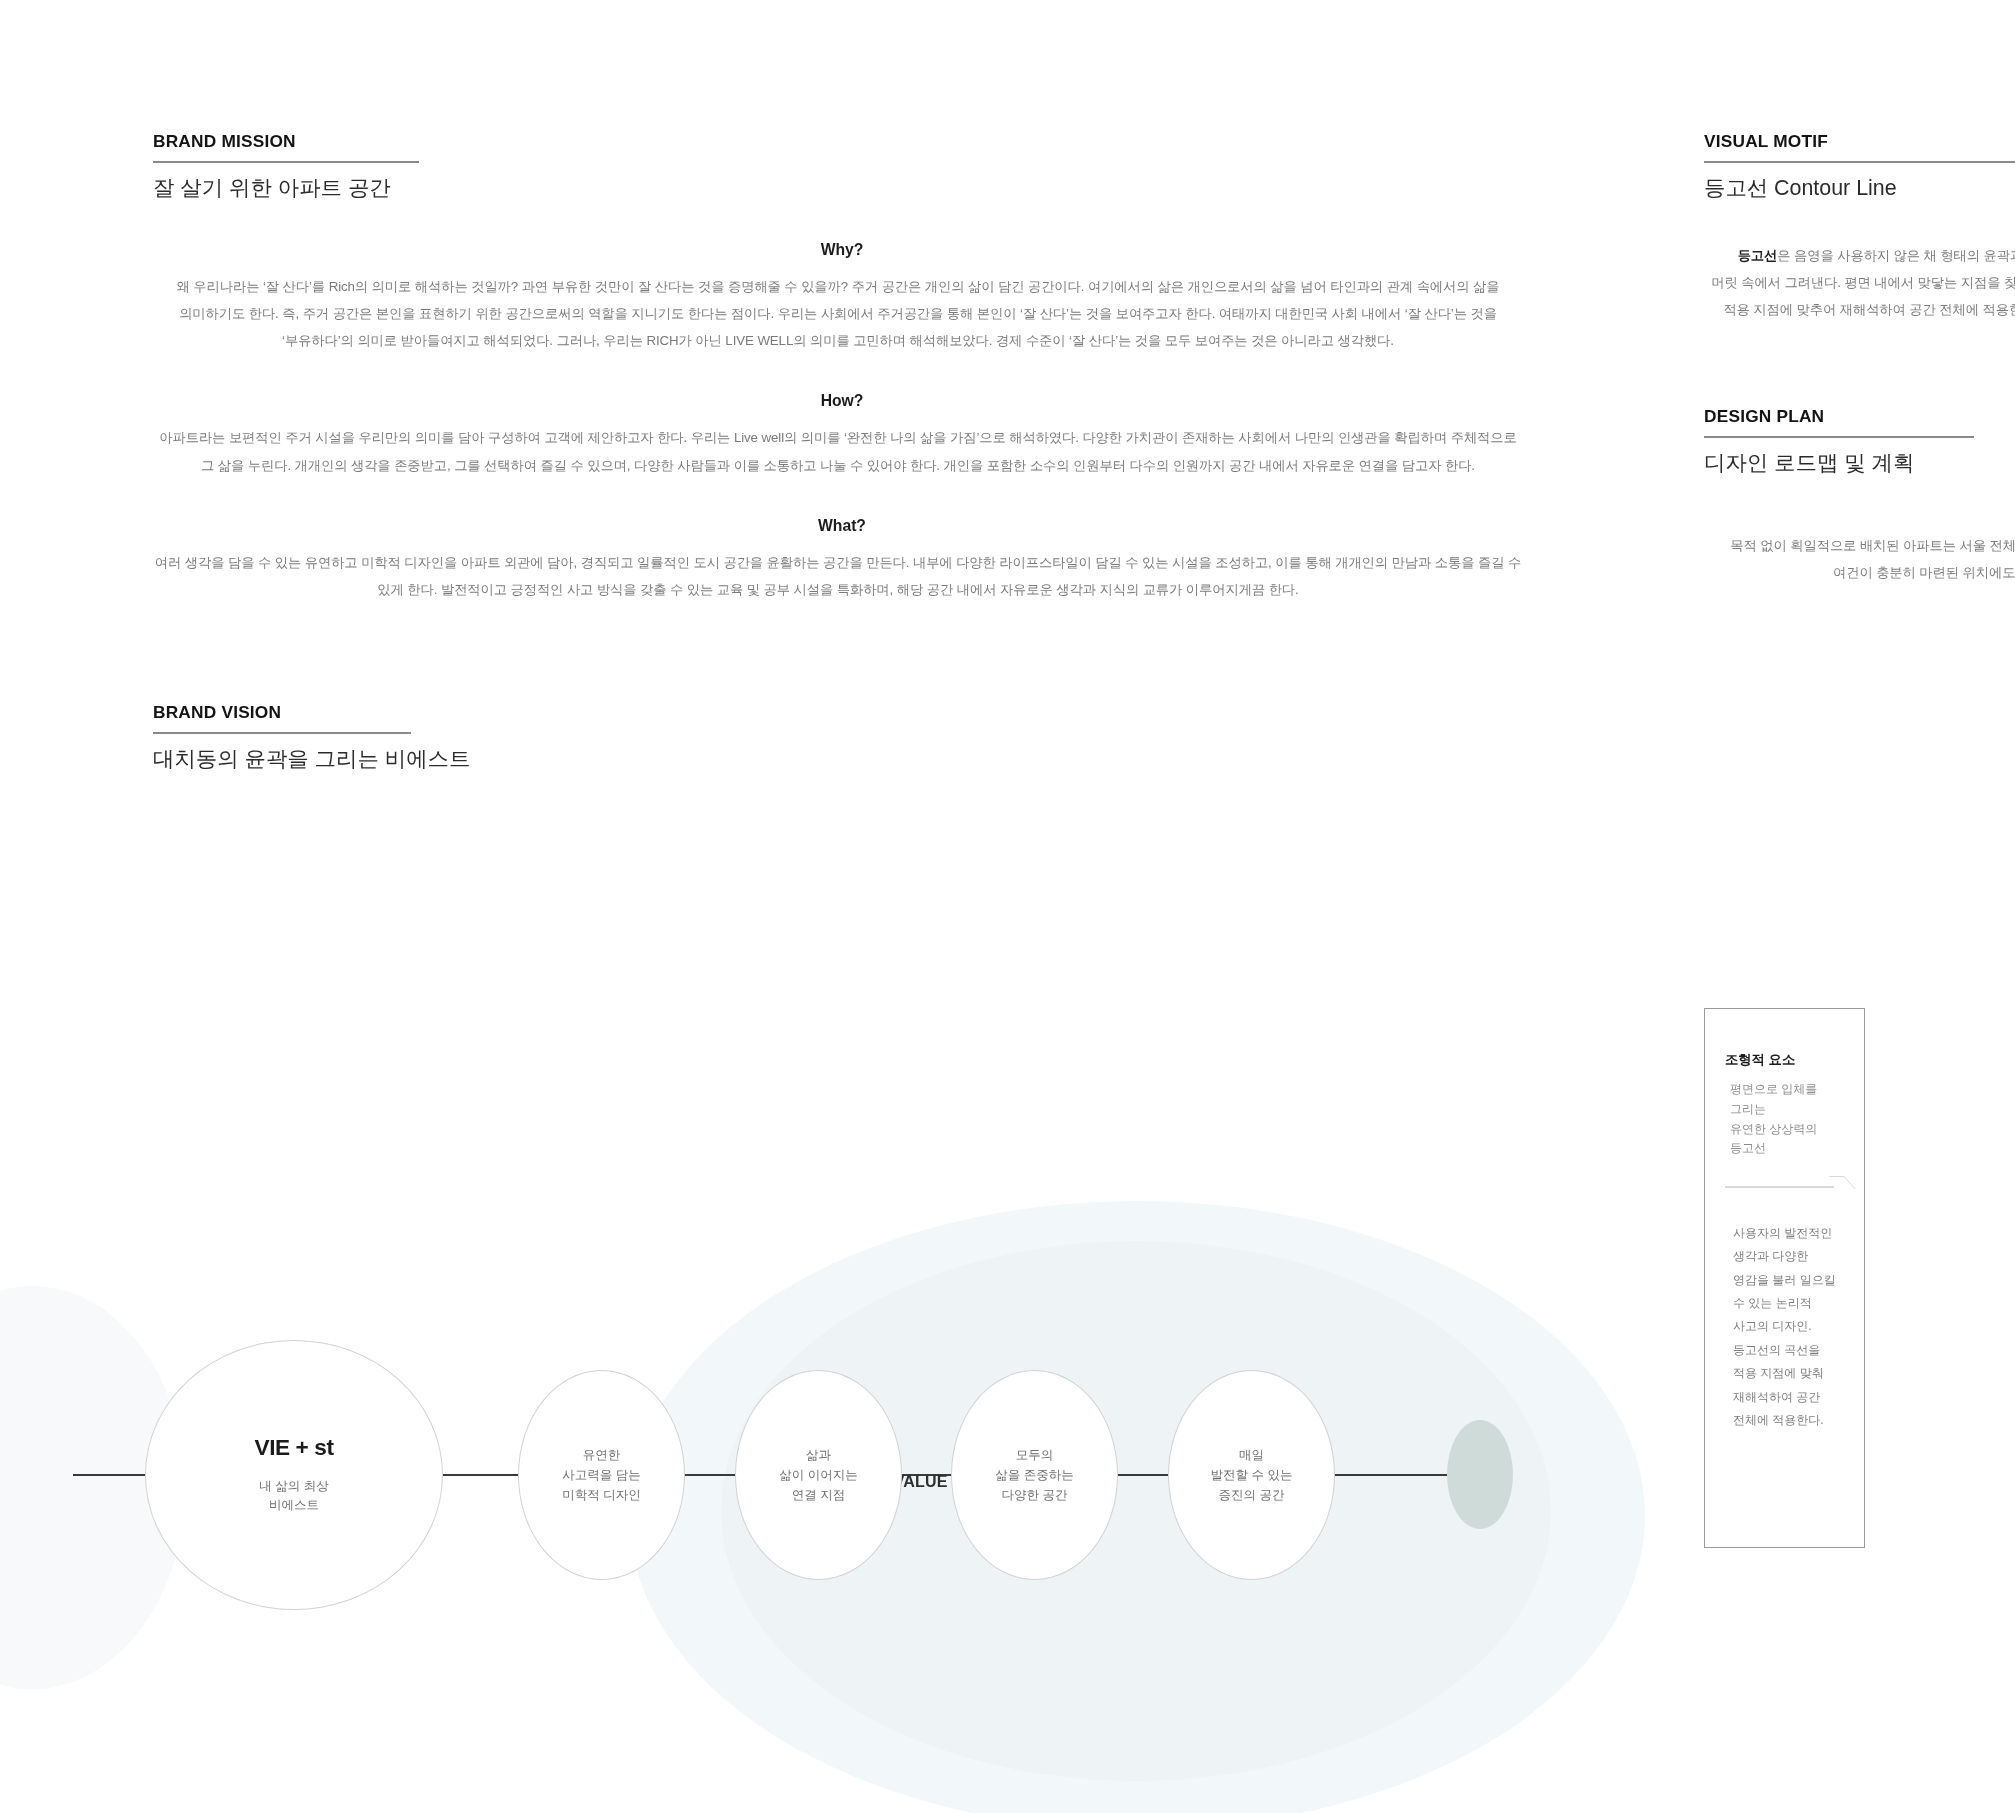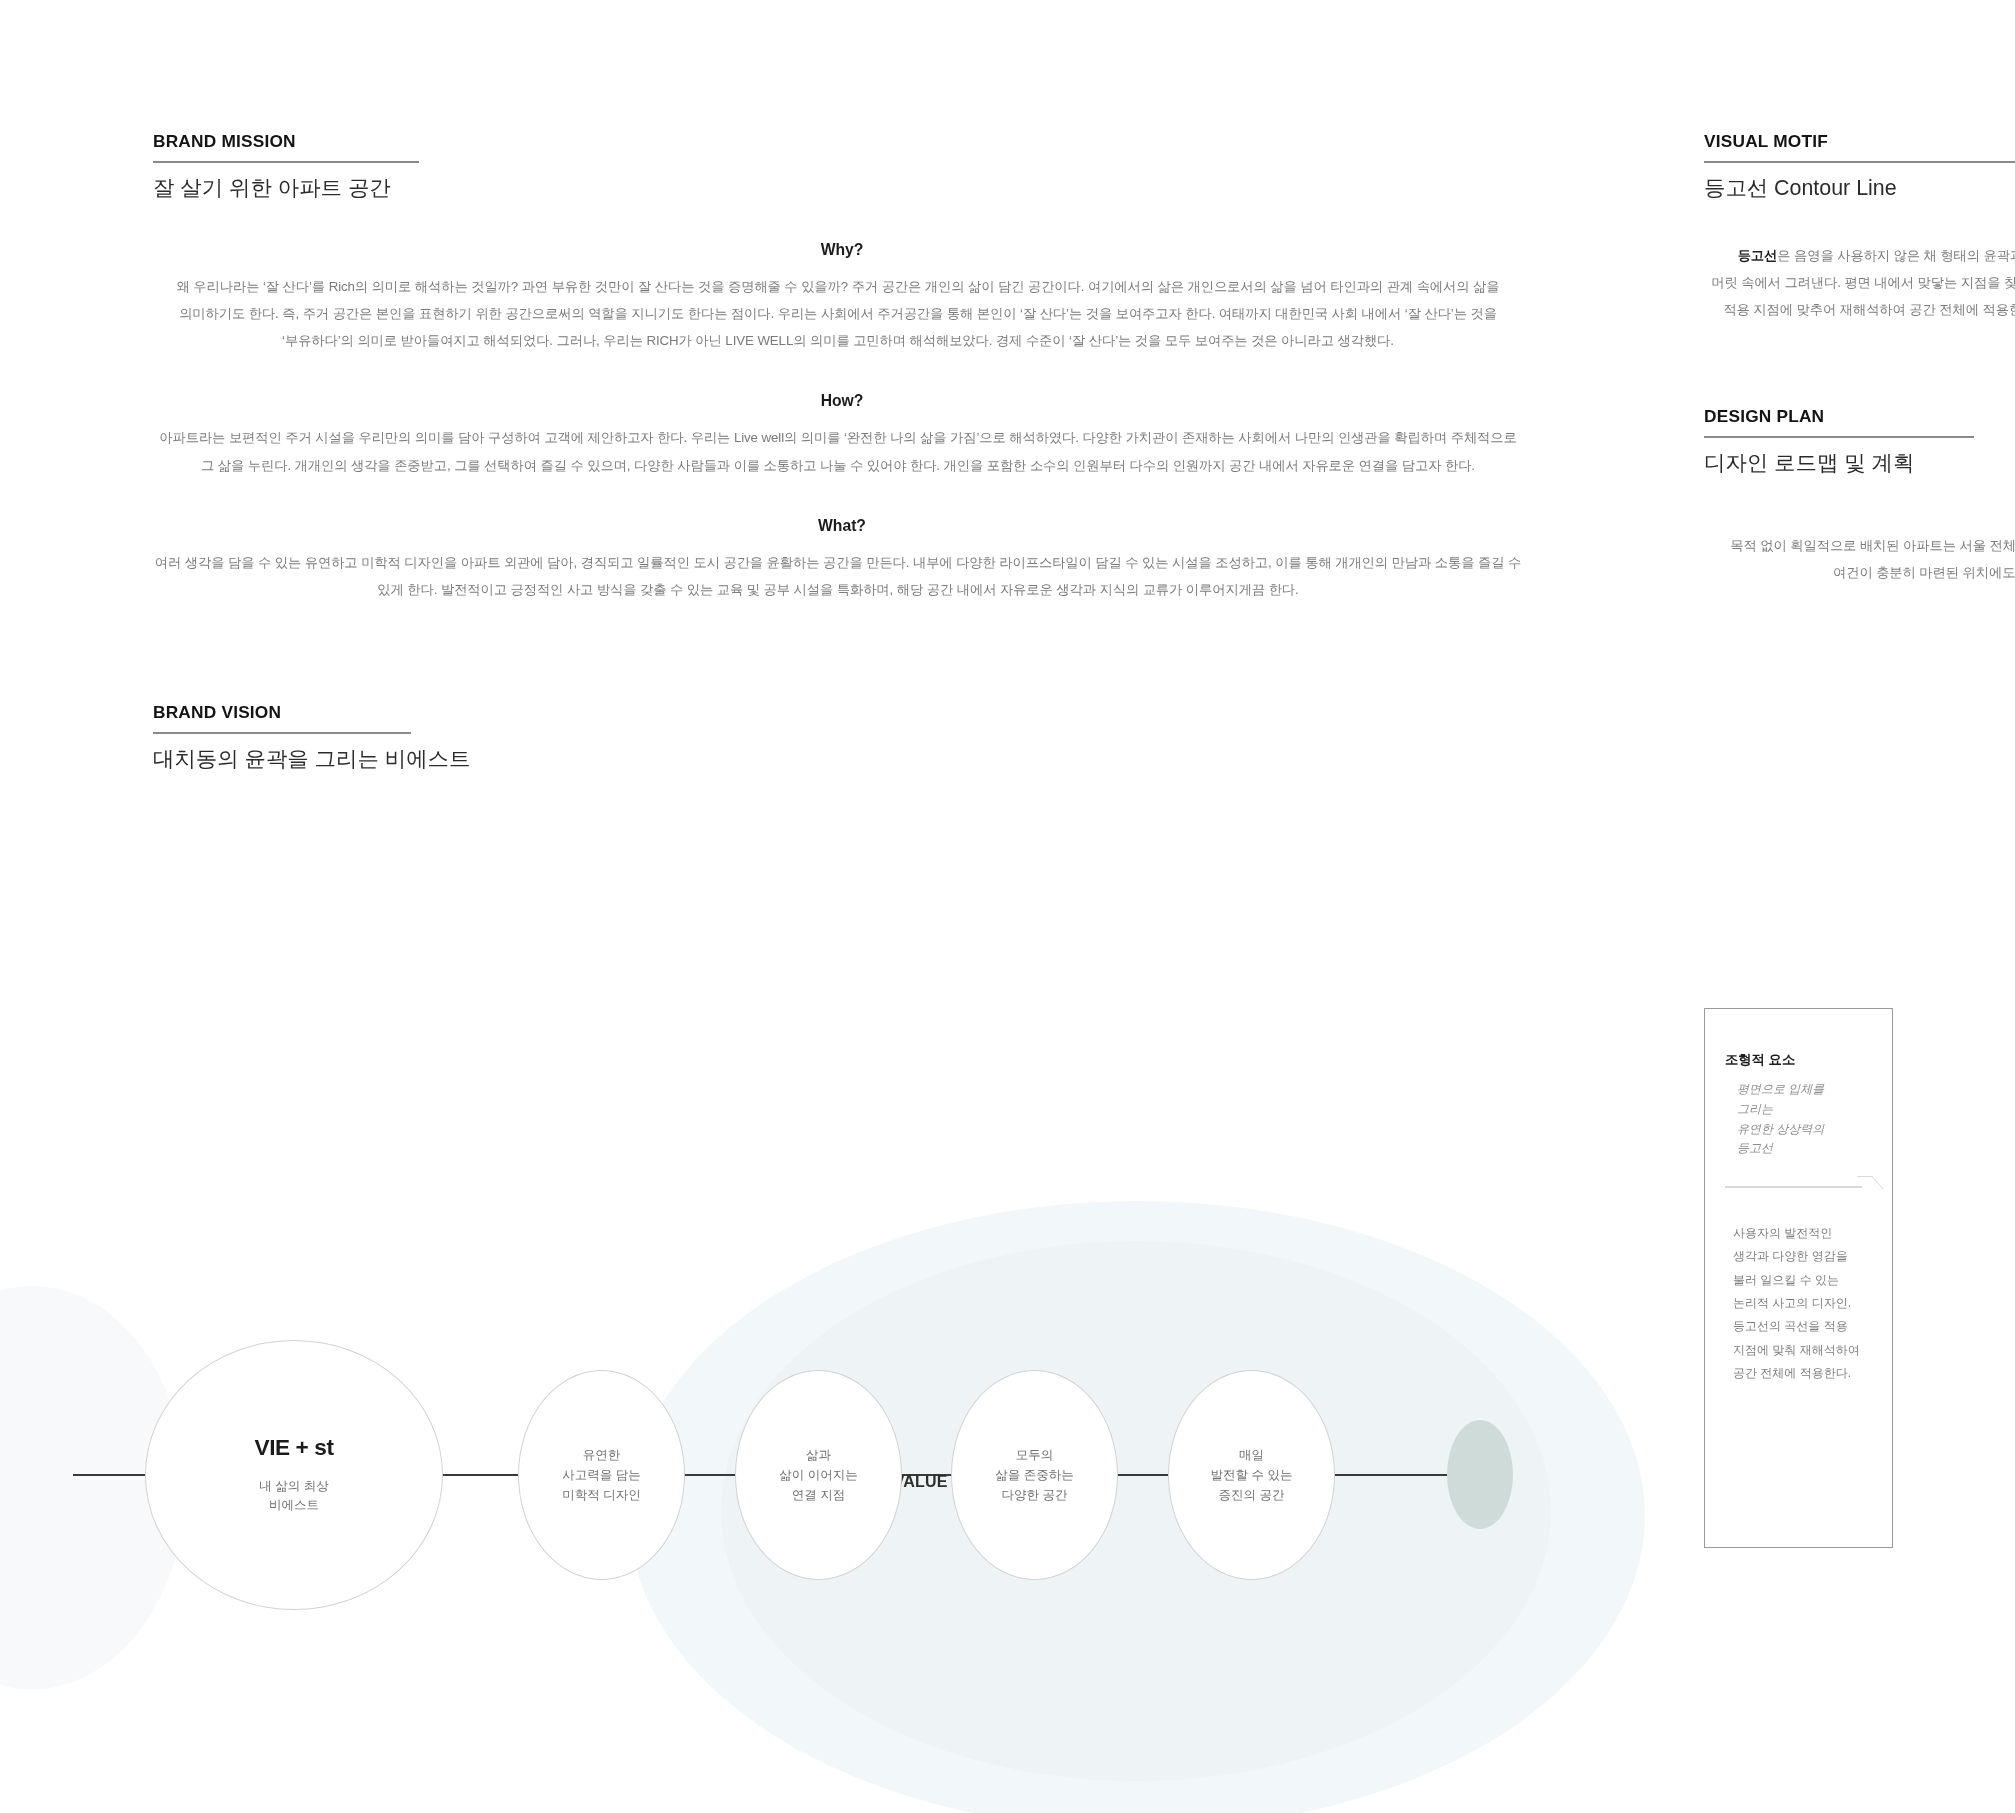--- a/index.html
+++ b/index.html
@@ -74,27 +74,27 @@
   .n3{left:951px;top:1370px;}
   .n4{left:1168px;top:1370px;}
   .dot-end{
     position:absolute;left:1447px;top:1420px;width:66px;height:109px;
     background:#cfdbd8;border-radius:50%;z-index:4;
   }
 
   
   .cards{position:absolute;left:1704px;top:1008px;width:1435px;height:746px;z-index:3;}
   .card{
-    position:absolute;width:189px;background:#ffffff;
+    position:absolute;width:161px;background:#ffffff;
     border:0.8px solid #9b9b9b;box-sizing:border-box;
     padding:44px 20px 36px 20px;
   }
   .c1{left:0px;   top:0px;   height:540px;}
   .card-title{font-size:13.3px;font-weight:700;color:#1c1c1c;margin:0 0 13.7px 0;line-height:1;}
-  .card-sub{font-size:12px;color:#8d8d8d;line-height:1.65;margin:12px;word-break:keep-all;font-style:italic;}
+  .card-sub{font-size:12px;color:#8d8d8d;line-height:1.65;margin:5px;word-break:keep-all;}
   .card-div{position:relative;height:24px;margin:15.3px 0 23.4px 0;}
   .card-div .ln{position:absolute;left:0;right:10.5px;top:12px;height:1.2px;background:#d9d9d9;}
   .card-div .ar{
     position:absolute;right:0;top:1.6px;width:13.7px;height:12px;
     border-top:1.2px solid #d9d9d9;border-right:1.2px solid #d9d9d9;
     transform:skewX(42deg);transform-origin:top right;
   }
   .card-body{font-size:12px;color:#7e7e7e;line-height:1.95;margin:8px;word-break:keep-all;}
 </style>
 </head>

